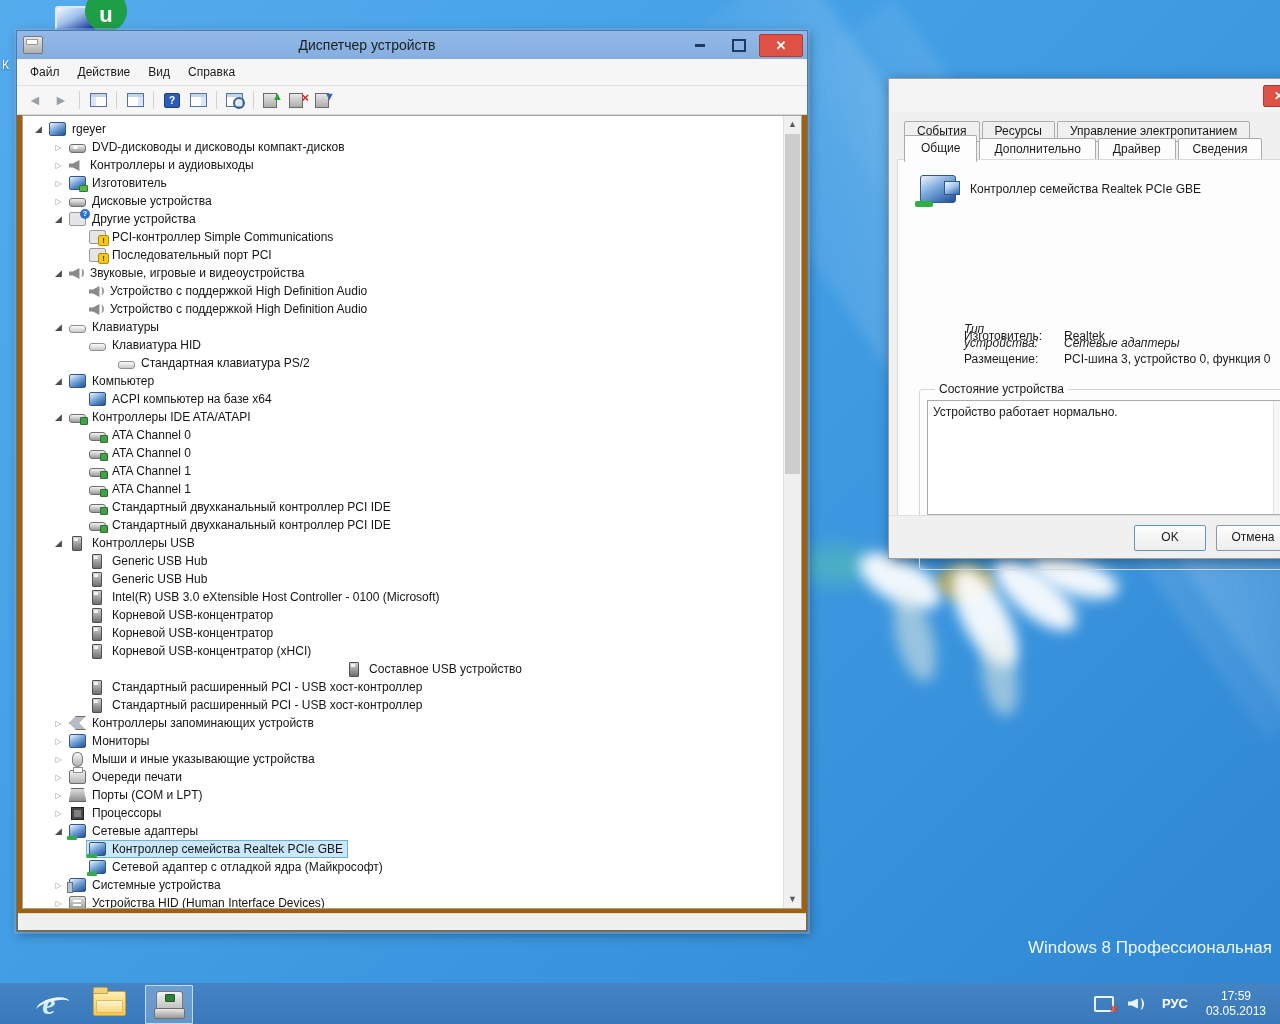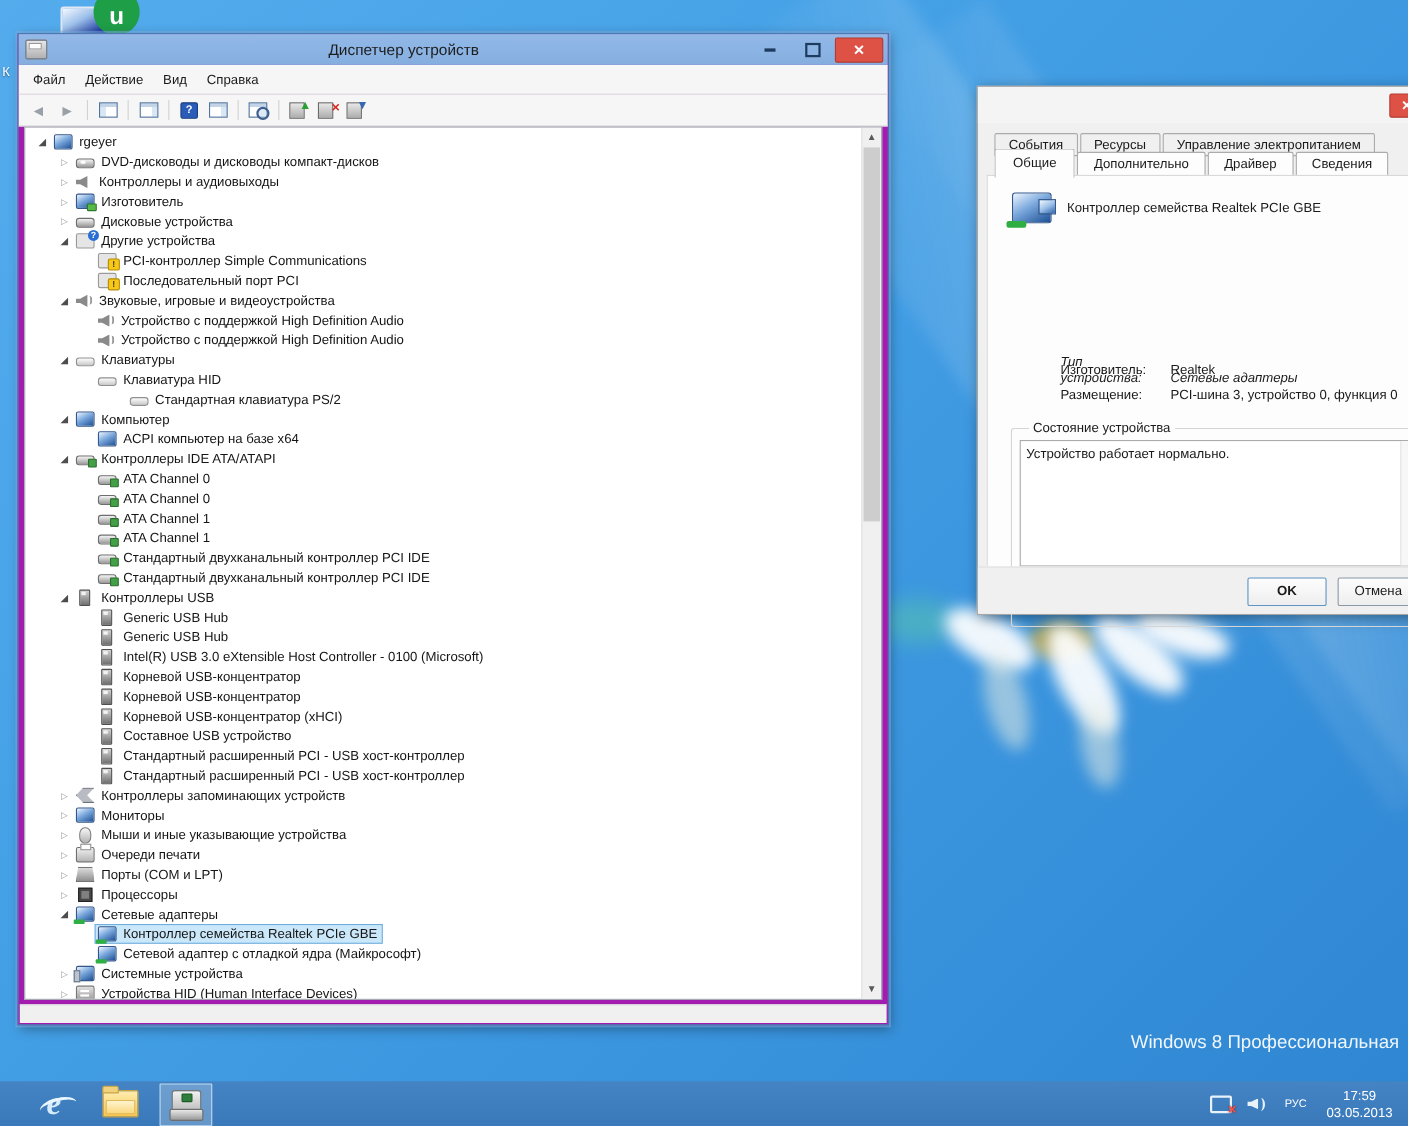--- a/index.html
+++ b/index.html
@@ -12,21 +12,21 @@
   .flowercore{position:absolute;background:rgba(190,160,60,.8);border-radius:50%;filter:blur(6px);}
 
   
   .dicon-pc{position:absolute;left:55px;top:6px;width:50px;height:38px;z-index:1;}
   .dicon-pc .scr{width:44px;height:30px;background:linear-gradient(150deg,#f4f8ff,#9dc0ea 35%,#15309c 75%,#2c57c8);border:2px solid #dfe8f4;border-radius:3px;}
   .dlabel{position:absolute;color:#fff;font-size:12px;z-index:1;text-shadow:0 1px 2px rgba(0,0,0,.5);}
   .dicon-ut{position:absolute;left:85px;top:-10px;width:42px;height:42px;border-radius:50%;background:#1f9e48;z-index:1;display:flex;align-items:flex-end;justify-content:center;}
   .dicon-ut span{color:#fff;font-size:22px;font-weight:bold;line-height:34px;}
 
   
-  #dm{position:absolute;left:16px;top:30px;width:790px;height:900px;background:#a21caf;
+  #dm{position:absolute;left:16px;top:30px;width:790px;height:900px;background:#a16207;
       border:1px solid #4a7ab0;box-shadow:0 0 0 2px rgba(120,170,220,.55), 2px 3px 10px rgba(0,0,0,.35);z-index:2;}
   #dm-title{height:28px;background:linear-gradient(#92b9e8,#85aedf);display:flex;align-items:center;position:relative;}
   #dm-title .wicon{width:18px;height:16px;margin-left:6px;background:linear-gradient(#e8e8e8,#b0b0b0);border:1px solid #777;border-radius:2px;position:relative;}
   #dm-title .wicon::after{content:"";position:absolute;left:2px;top:2px;width:10px;height:4px;background:#fdfdfd;border:1px solid #999;}
   #dm-title .ttext{position:absolute;left:0;right:90px;text-align:center;font-size:14px;color:#1d1d1d;}
   .capbtns{position:absolute;right:4px;top:3px;display:flex;gap:6px;align-items:center;}
   .cb{width:28px;height:21px;display:flex;align-items:center;justify-content:center;}
   .cb.min::after{content:"";width:10px;height:3px;background:#1d3least;}
   .cb.min i{width:10px;height:3px;background:#1d3a5f;display:block;}
   .cb.max i{width:10px;height:9px;border:2px solid #1d3a5f;display:block;}
@@ -112,21 +112,21 @@
   .field .fv{margin-left:8px;}
   #grpbox{position:absolute;left:19px;top:222px;width:354px;height:170px;border:1px solid #d5d5d5;border-radius:3px;}
   #grpbox legend{font-size:12px;color:#1a1a1a;padding:0 4px;margin-left:3px;}
   #statustext{position:absolute;left:7px;top:4px;right:7px;height:113px;background:#fff;border:1px solid #ababab;font-size:12px;color:#1a1a1a;}
   #statustext .txt{position:absolute;left:5px;top:4px;}
   #st-scroll{position:absolute;right:0;top:0;bottom:0;width:16px;background:#f7f7f7;border-left:1px solid #e3e3e3;color:#9a9a9a;font-size:9px;text-align:center;}
   #st-scroll .up{position:absolute;top:2px;left:0;right:0;}
   #st-scroll .dn{position:absolute;bottom:2px;left:0;right:0;}
   #dlg-btnrow{position:absolute;left:0;right:0;bottom:0;height:42px;background:#f0f0f0;border-top:1px solid #dfdfdf;}
   .dbtn{position:absolute;top:9px;height:24px;background:linear-gradient(#fdfdfd,#eeeeee);border:1px solid #8a9aa9;border-radius:2px;font-size:12px;color:#1a1a1a;text-align:center;line-height:23px;}
-  #btn-ok{left:245px;width:70px;border-color:#5e96c8;font-weight:bold;}
+  #btn-ok{left:245px;width:70px;border-color:#5e96c8;}
   #btn-cancel{left:327px;width:72px;}
 
   
   #wmark{position:absolute;right:8px;top:936px;text-align:right;color:rgba(255,255,255,.92);font-size:17px;line-height:23px;z-index:1;}
 
   
   #taskbar{position:absolute;left:0;right:0;bottom:0;height:41px;background:linear-gradient(#4484c4,#3a79b9);z-index:5;}
   .tbitem{position:absolute;top:2px;width:46px;height:37px;display:flex;align-items:center;justify-content:center;}
   .tbitem.active{background:rgba(255,255,255,.22);border:1px solid rgba(220,240,255,.75);border-radius:1px;}
   .ie-e{font:italic bold 30px "Liberation Serif",serif;color:#d6ecfd;position:relative;line-height:30px;}
@@ -136,21 +136,21 @@
   .fold::after{content:"";position:absolute;left:2px;top:8px;right:2px;bottom:2px;background:linear-gradient(#fff4cf,#f9d87e);border:1px solid #e0b95a;border-radius:1px;}
   .dmicon{width:25px;height:26px;background:linear-gradient(#f2f2f2,#a5a5a5);border:1px solid #787878;border-radius:3px 3px 2px 2px;position:relative;}
   .dmicon::before{content:"";position:absolute;left:8px;top:2px;width:8px;height:6px;background:#2f7d3a;border:1px solid #1d5a26;border-radius:1px;}
   .dmicon::after{content:"";position:absolute;left:-3px;bottom:-1px;width:29px;height:9px;background:linear-gradient(#e8e8e8,#9a9a9a);border:1px solid #6f6f6f;border-radius:2px;}
   #tray{position:absolute;right:0;top:0;height:41px;display:flex;align-items:center;}
   .trnet{width:16px;height:12px;border:2px solid #e8f2fb;border-radius:2px;position:relative;margin-right:14px;}
   .trnet .x{position:absolute;right:-6px;bottom:-6px;color:#ff5040;font-weight:bold;font-size:13px;text-shadow:0 0 2px #7c1813;}
   .trvol{position:relative;width:18px;height:14px;margin-right:16px;}
   .trvol::before{content:"";position:absolute;left:0;top:2px;width:10px;height:10px;background:#e8f2fb;clip-path:polygon(0 30%,35% 30%,100% 0,100% 100%,35% 70%,0 70%);}
   .trvol::after{content:"";position:absolute;right:2px;top:1px;width:6px;height:12px;border-right:2px solid #e8f2fb;border-radius:50%;}
-  #lang{color:#fff;font-size:10px;margin-right:18px;}
+  #lang{color:#fff;font-size:13px;margin-right:18px;font-weight:bold;}
   #clock{color:#fff;font-size:12px;line-height:15px;text-align:center;margin-right:14px;}
 </style>
 </head>
 <body>
 
 <div id="desktop">
   <div class="ray" style="left:850px;top:-60px;width:160px;height:700px;"></div>
   <div class="ray" style="left:1020px;top:-40px;width:120px;height:820px;"></div>
   <div class="ray" style="left:1140px;top:40px;width:90px;height:900px;"></div>
   <div class="leafsmudge" style="left:800px;top:545px;width:70px;height:40px;"></div>
@@ -435,21 +435,21 @@
             <span>Корневой USB-концентратор</span>
           </span>
         </div>
         <div class="trow" style="padding-left: 48px;">
           <span class="exp"></span>
           <span class="rowbody">
             <span class="ti usb"></span>
             <span>Корневой USB-концентратор (xHCI)</span>
           </span>
         </div>
-        <div class="trow" style="padding-left: 48px;">
+        <div class="trow" style="padding-left: 48px; justify-content: center;">
           <span class="exp"></span>
           <span class="rowbody">
             <span class="ti usb"></span>
             <span>Составное USB устройство</span>
           </span>
         </div>
         <div class="trow" style="padding-left: 48px;">
           <span class="exp"></span>
           <span class="rowbody">
             <span class="ti usb"></span>

